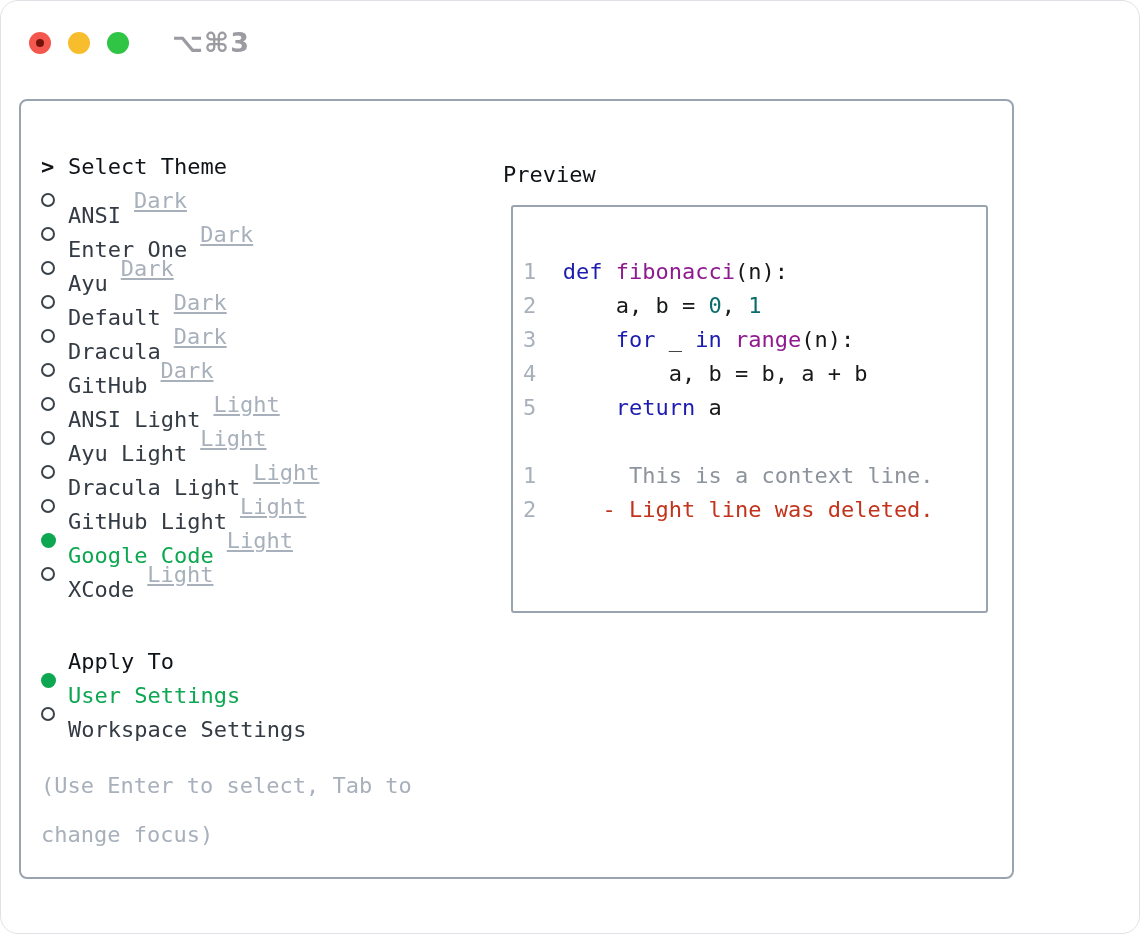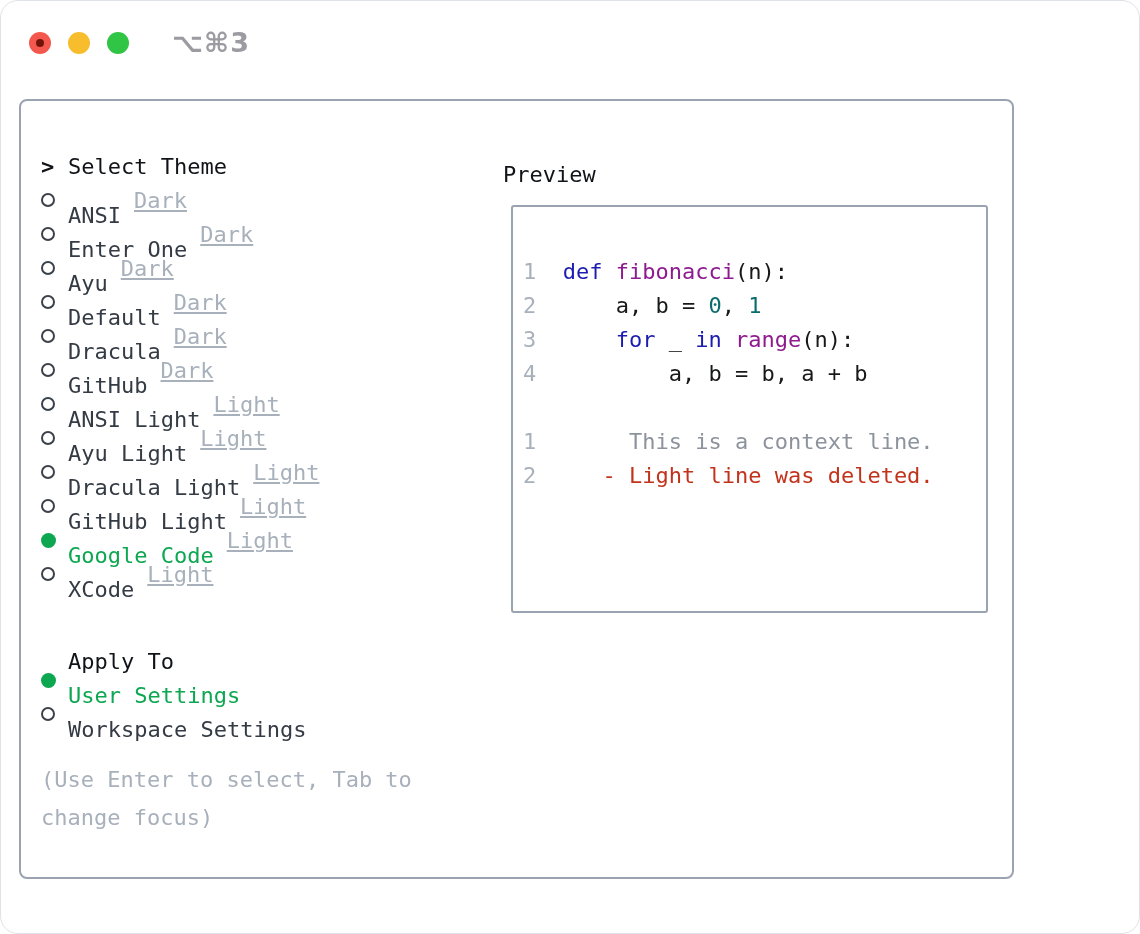--- a/index.html
+++ b/index.html
@@ -46,21 +46,21 @@
   .prompt{color:#101418;font-weight:bold;}
   .hdr-text{color:#101418;font-weight:normal;}
   .ring{width:14px;height:14px;border:2px solid #3b424b;border-radius:50%;box-sizing:border-box;}
   .dot{width:15px;height:15px;border-radius:50%;background:var(--accent-green);}
   .theme-name{color:#343b44;margin-top:31px;}
   .theme-name.sel{color:var(--accent-green);}
   .variant{color:var(--muted);margin-left:13px;text-decoration:underline;}
   .spacer{height:38px;}
   .hint{
     margin-top:30px;width:420px;color:var(--muted);
-    font-size:22px;line-height:38px;
+    font-size:22px;line-height:49px;
   }
   
   .preview-title{position:absolute;left:482px;top:56px;}
   .preview-box{
     position:absolute;left:490px;top:104px;width:477px;height:408px;
     border:2px solid var(--border);border-radius:3px;box-sizing:border-box;
     padding:48px 0 0 10px;overflow:hidden;background:#fff;
   }
   .code-line{white-space:pre;font-size:22px;line-height:34px;min-height:34px;color:var(--code-plain);}
   .gut{color:var(--muted);}
@@ -213,20 +213,21 @@
     <div class="row preview-title">
       <span class="hdr-text">Preview</span>
     </div>
 
     <div class="preview-box">
       <div id="code-lines">
           <div class="code-line"><span class="gut">1</span>  <span class="kw">def</span><span class="pl"> </span><span class="fn">fibonacci</span><span class="pl">(n):</span></div>
           <div class="code-line"><span class="gut">2</span>  <span class="pl">    a, b = </span><span class="num">0</span><span class="pl">, </span><span class="num">1</span></div>
           <div class="code-line"><span class="gut">3</span>  <span class="pl">    </span><span class="kw">for</span><span class="pl"> _ </span><span class="kw">in</span><span class="pl"> </span><span class="fn">range</span><span class="pl">(n):</span></div>
           <div class="code-line"><span class="gut">4</span>  <span class="pl">        a, b = b, a + b</span></div>
+          <div class="code-line"><span class="gut">5</span>  <span class="pl">    </span><span class="kw">return</span><span class="pl"> a</span></div>
           <div class="code-line"><span class="gut"></span></div>
           <div class="code-line"><span class="gut">1</span>  <span class="ctx">     This is a context line.</span></div>
           <div class="code-line"><span class="gut">2</span>  <span class="del">   - Light line was deleted.</span></div>
         </div>
     </div>
 
   </div>
 </div>
 
 </body></html>

